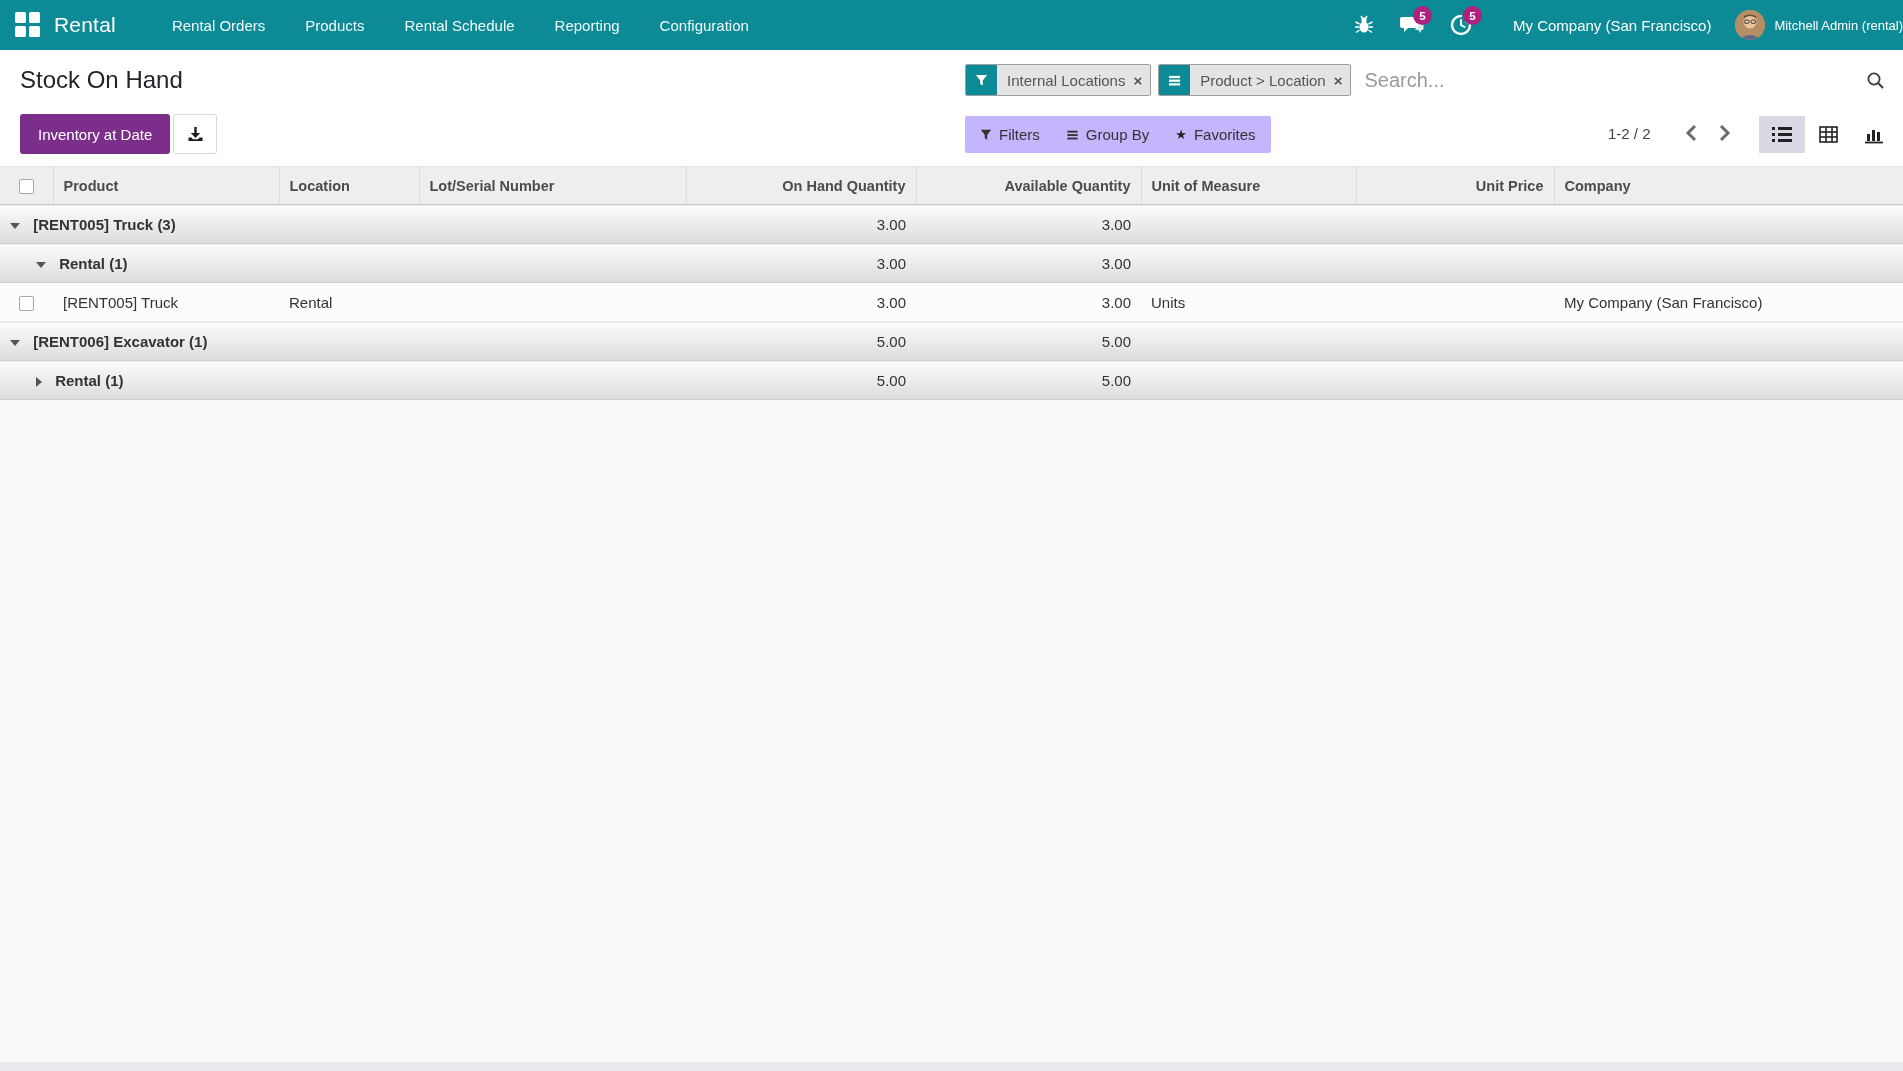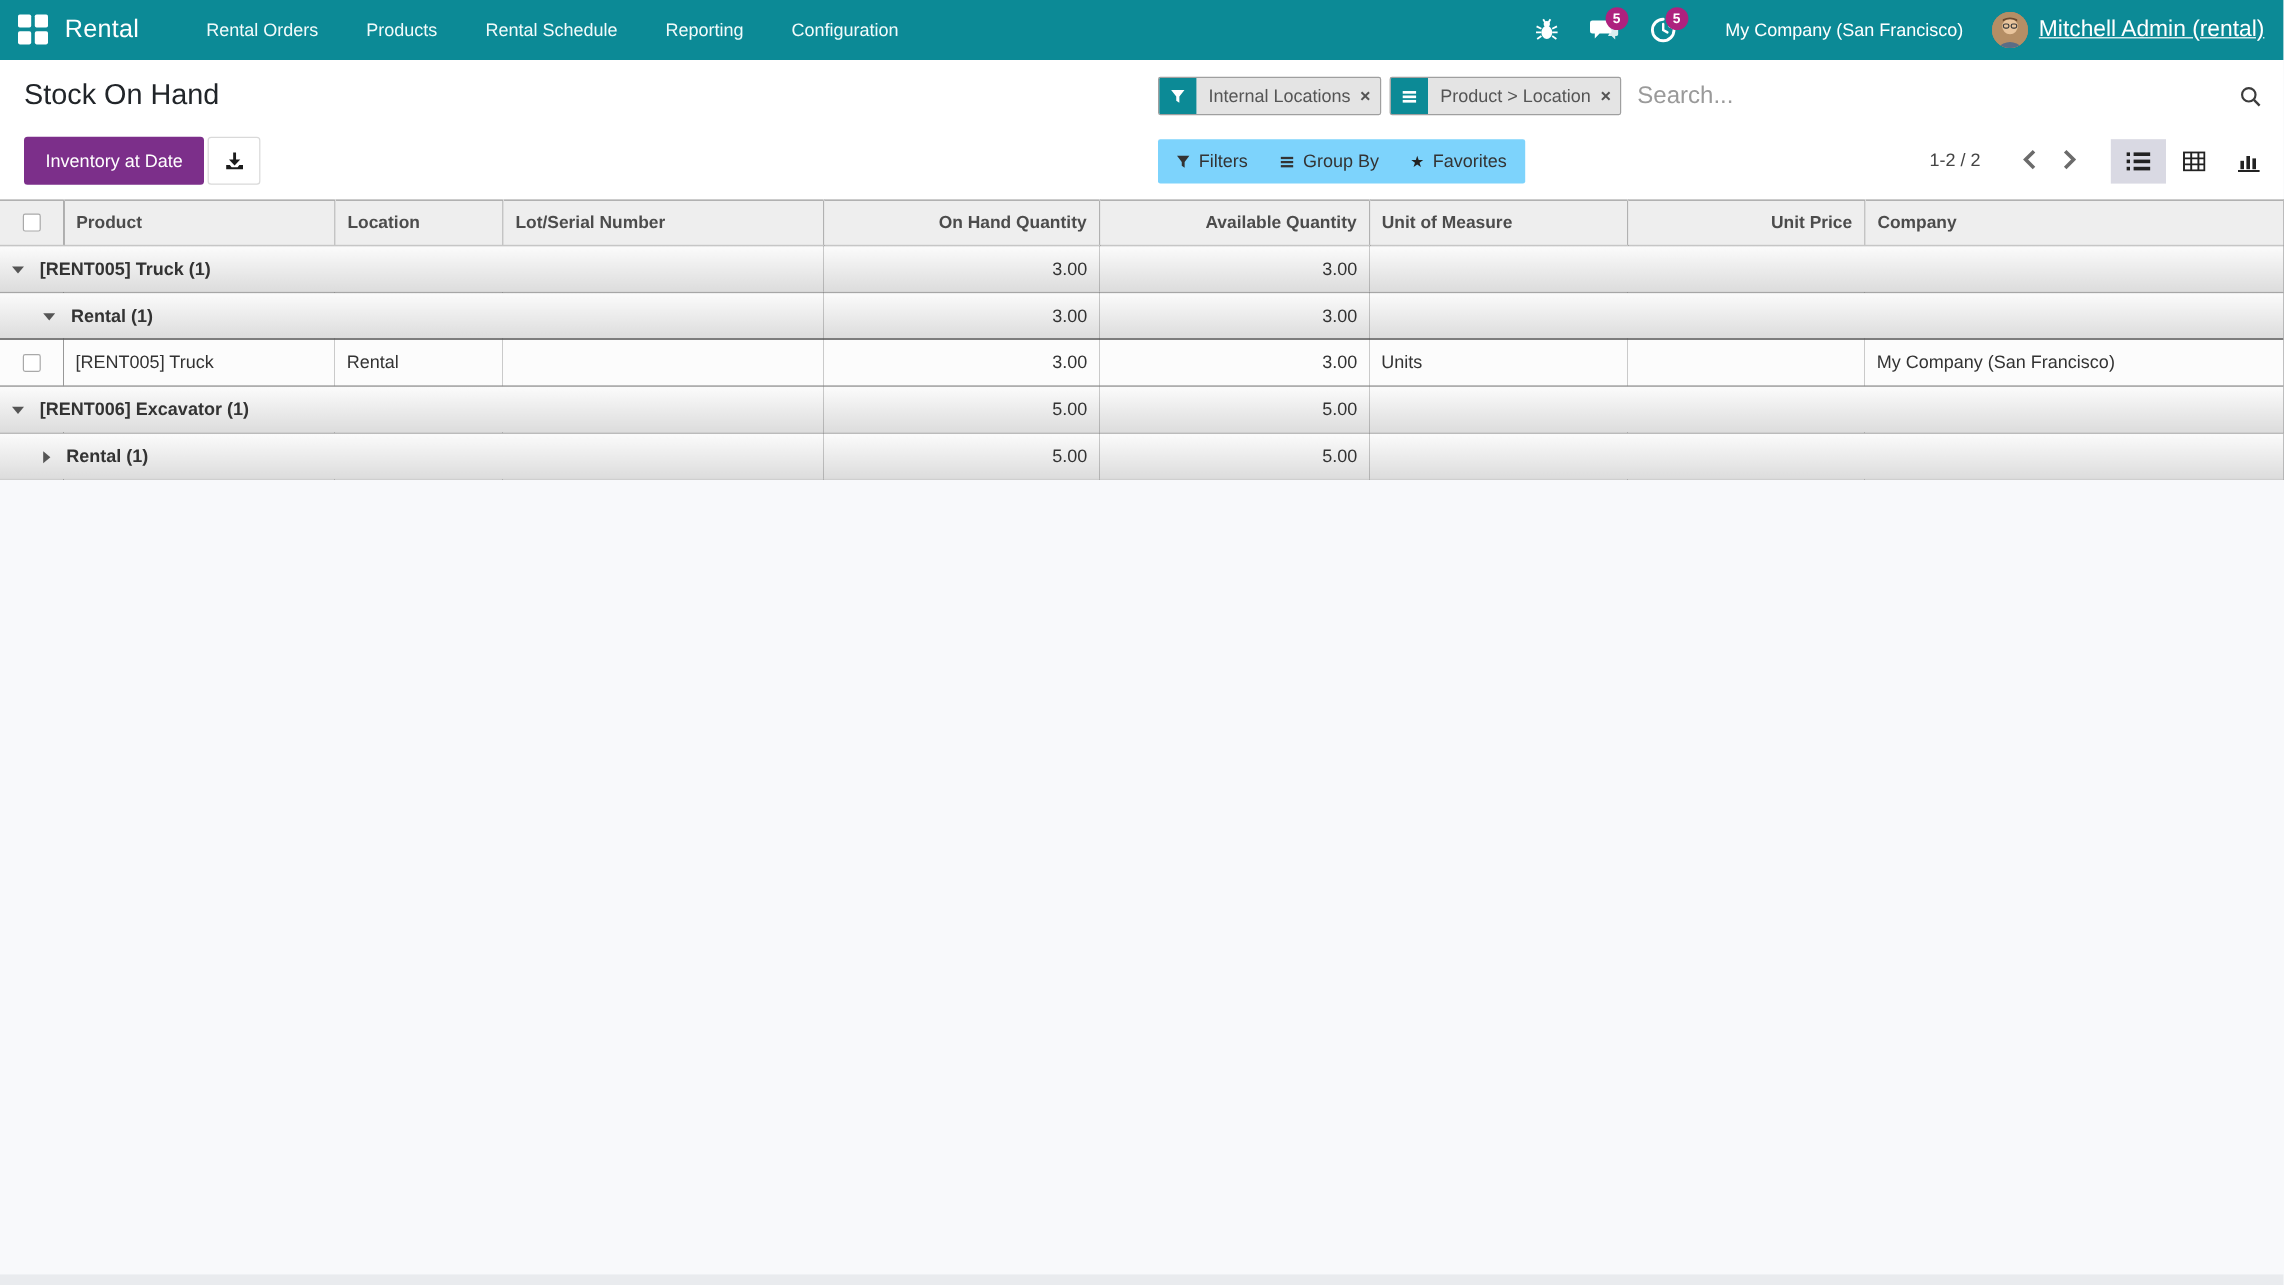--- a/index.html
+++ b/index.html
@@ -11,40 +11,40 @@
   .navbar { height:50px; background:#0c8a96; display:flex; align-items:center; color:#fff; }
   .nav-apps { width:26px; height:26px; margin:0 13px 0 15px; display:grid; grid-template-columns:11px 11px; grid-template-rows:11px 11px; gap:3px; cursor:pointer; }
   .nav-apps span { background:#fff; border-radius:1.5px; }
   .brand { font-size:21px; font-weight:400; margin-right:36px; letter-spacing:.2px; }
   .nav-menu { display:flex; align-items:center; height:50px; }
   .nav-item { padding:0 20px; font-size:15px; height:50px; display:flex; align-items:center; cursor:pointer; color:#f2fbfb; }
   .nav-right { margin-left:auto; display:flex; align-items:center; height:50px; }
   .nav-icon-btn { position:relative; padding:0 13px; height:50px; display:flex; align-items:center; cursor:pointer; }
   .nav-badge { position:absolute; top:6px; left:26px; min-width:19px; height:19px; padding:0 5px; background:#ae217e; border-radius:10px; color:#fff; font-size:11.5px; display:flex; align-items:center; justify-content:center; font-weight:700; }
   .nav-company { font-size:15px; padding:0 24px 0 28px; cursor:pointer; }
-  .nav-user { display:flex; align-items:center; gap:9px; padding-right:16px; cursor:pointer; font-size:19px;text-decoration:underline; }
+  .nav-user { display:flex; align-items:center; gap:9px; cursor:pointer; font-size:13px; }
   .avatar { width:30px; height:30px; border-radius:50%; overflow:hidden; background:#b98c5f; flex:0 0 auto; }
 
   
   .control-panel { position:relative; height:116px; background:#fff; }
   .cp-title { position:absolute; left:20px; top:16px; font-size:24px; color:#212529; font-weight:400; }
   .search-area { position:absolute; left:965px; right:16px; top:12px; height:36px; display:flex; align-items:center;justify-content:center; }
   .facet { display:flex; align-items:stretch; height:32px; border:1px solid #9f9f9f; border-radius:2px; margin-right:7px; background:#e4e4e4; overflow:hidden; cursor:pointer; }
   .facet-icon { width:31px; background:#0c8a96; display:flex; align-items:center; justify-content:center; }
   .facet-label { display:flex; align-items:center; padding:0 8px 0 10px; font-size:15px; color:#555; }
   .facet-x { font-weight:700; color:#555; margin-left:8px; font-size:15px; }
   .search-input { flex:1; border:none; outline:none; font-size:20px; color:#000000; background:transparent; padding:0 6px; font-family:"Liberation Sans",sans-serif; }
   .search-input::placeholder { color:#9a9a9a; }
   .search-btn { background:none; border:none; cursor:pointer; padding:4px 2px; display:flex; }
 
   .cp-row2 { position:absolute; left:0; right:0; top:62px; height:44px; }
   .left-buttons { position:absolute; left:20px; top:2px; display:flex; gap:3px; }
   .btn-primary { background:#7c2f8a; color:#fff; border:none; border-radius:3px; font-size:15px; padding:0 18px; height:40px; cursor:pointer; font-family:"Liberation Sans",sans-serif; }
   .btn-export { background:#fff; border:1px solid #d9d9d9; border-radius:3px; width:44px; height:40px; display:flex; align-items:center; justify-content:center; cursor:pointer; }
-  .filter-strip { position:absolute; left:965px; top:4px; height:37px; display:flex; align-items:center; background:#7dd3fc; border-radius:2px; padding:0 2px; }
+  .filter-strip { position:absolute; left:965px; top:4px; height:37px; display:flex; align-items:center; background:#c4b5fd; border-radius:2px; padding:0 2px; }
   .tool-btn { display:flex; align-items:center; gap:7px; padding:0 13px; height:37px; font-size:15px; color:#333; cursor:pointer; background:none; border:none; font-family:"Liberation Sans",sans-serif; }
   .tool-btn .star { font-size:13px; color:#222; }
   .pager { position:absolute; left:1608px; top:6px; display:flex; align-items:center; }
   .pager-text { font-size:15px; color:#444; margin-right:24px; }
   .pager-btn { background:none; border:none; cursor:pointer; padding:6px 10px; display:flex; }
   .switcher { position:absolute; right:6px; top:4px; display:flex; }
   .switch-btn { width:46px; height:37px; display:flex; align-items:center; justify-content:center; cursor:pointer; background:none; border:none; }
   .switch-btn.active { background:#d9d9e3; }
 
   
@@ -289,21 +289,21 @@
         <th class="num">Available Quantity</th>
         <th>Unit of Measure</th>
         <th class="num">Unit Price</th>
         <th>Company</th>
       </tr>
     </thead>
     <tbody>
       <tr class="group-row">
         <td colspan="4" class="indent-1">
           <span class="caret caret-down"></span>
-          <span class="group-label">[RENT005] Truck (1)</span>
+          <span class="group-label">[RENT005] Truck (3)</span>
         </td>
         <td class="num">3.00</td>
         <td class="num">3.00</td>
         <td colspan="3"></td>
       </tr>
       <tr class="group-row">
         <td colspan="4" class="indent-2">
           <span class="caret caret-down"></span>
           <span class="group-label">Rental (1)</span>
         </td>

